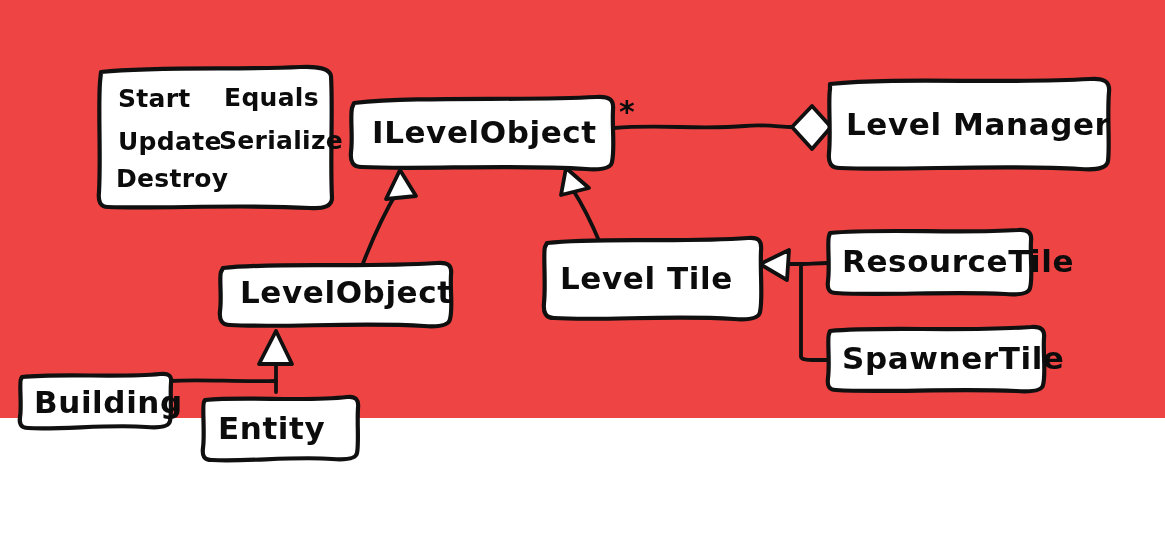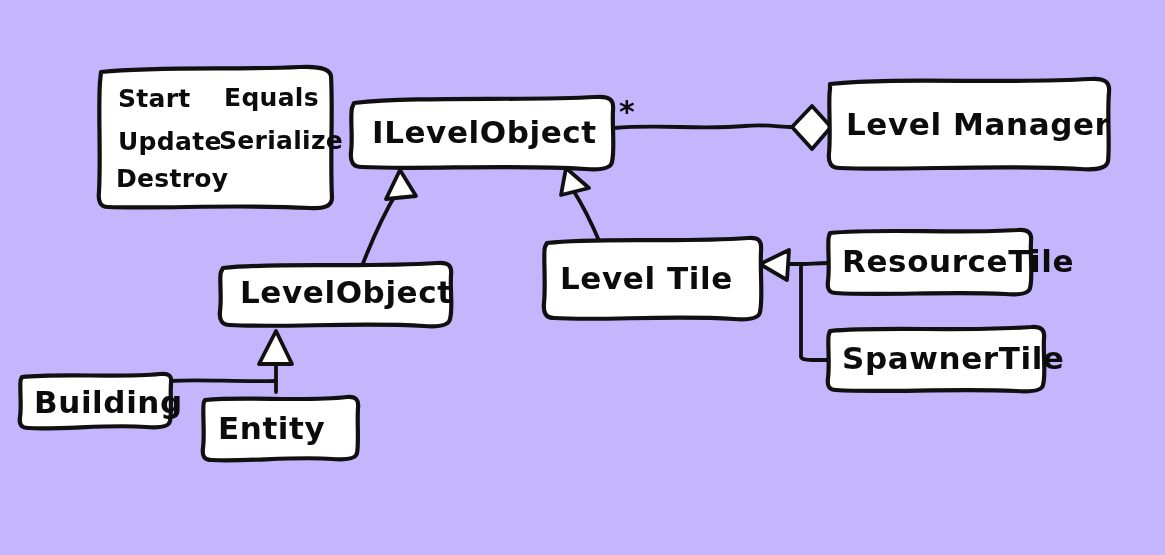--- a/index.html
+++ b/index.html
@@ -9,22 +9,22 @@
   }
   body {
     width: 1165px;
     height: 555px;
     overflow: hidden;
     font-family: "DejaVu Sans", sans-serif;
   }
   #canvas-wrap {
     position: relative;
     width: 1165px;
-    height: 555px;
-    background: #c4b5fd;
+    height: 418px;
+    background: #ef4444;
   }
   svg#diagram {
     position: absolute;
     top: 0;
     left: 0;
     width: 1165px;
     height: 555px;
     display: block;
   }
   .node-box {

